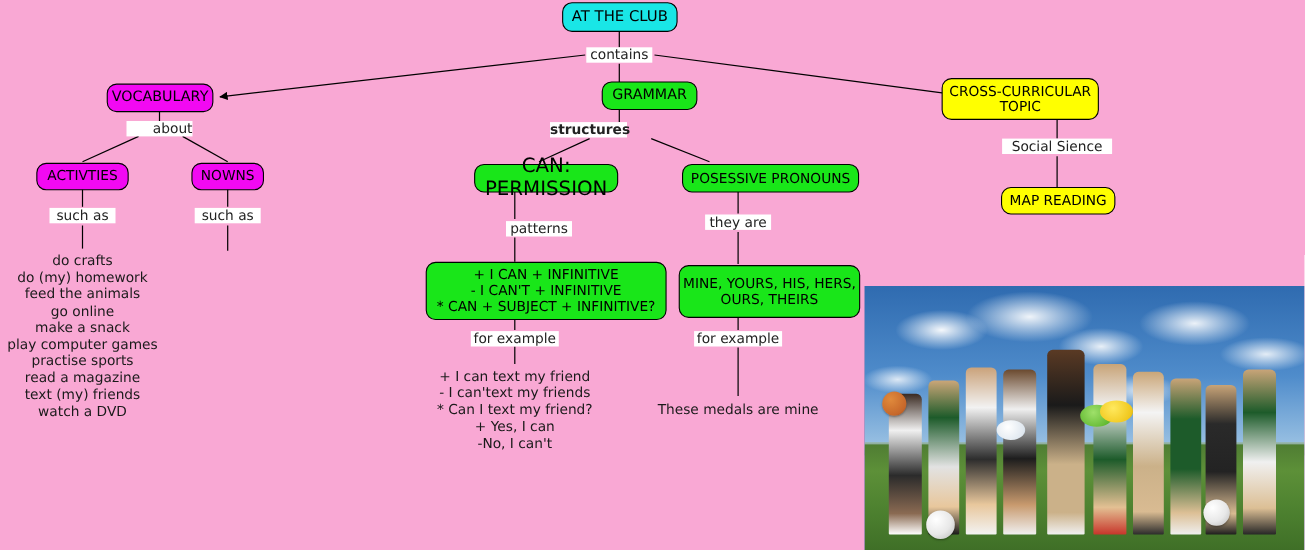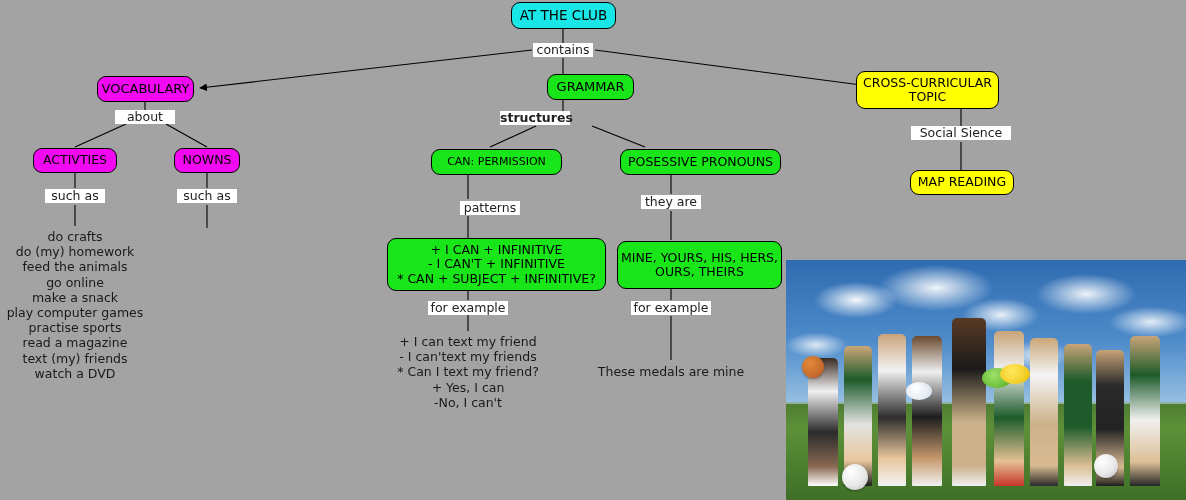--- a/index.html
+++ b/index.html
@@ -4,21 +4,21 @@
 <style>
   html, body {
     margin: 0;
     padding: 0;
     background: #ffffff;
   }
   #canvas {
     position: relative;
     width: 1186px;
     height: 500px;
-    background: #a3a3a3;
+    background: #f9a8d4;
     font-family: "DejaVu Sans", sans-serif;
     overflow: hidden;
   }
   #edges {
     position: absolute;
     left: 0; top: 0;
     width: 1186px;
     height: 500px;
     pointer-events: none;
   }
@@ -166,36 +166,36 @@
 
   <div class="node green" style="left:519px; top:74px; width:87px; height:26px; font-size:13px;">GRAMMAR</div>
 
   <div class="node yellow" style="left:856px; top:71px; width:143px; height:38px; font-size:12.5px;">CROSS-CURRICULAR
 TOPIC</div>
 
   <div class="node magenta" style="left:33px; top:148px; width:84px; height:25px; font-size:12.5px;">ACTIVTIES</div>
 
   <div class="node magenta" style="left:174px; top:148px; width:66px; height:25px; font-size:12.5px;">NOWNS</div>
 
-  <div class="node green" style="left:403px; top:149px; width:131px; height:26px; font-size:11px;">CAN: PERMISSION</div>
+  <div class="node green" style="left:403px; top:149px; width:131px; height:26px; font-size:18px;">CAN: PERMISSION</div>
 
   <div class="node green" style="left:592px; top:149px; width:161px; height:26px; font-size:12.5px;">POSESSIVE PRONOUNS</div>
 
   <div class="node yellow" style="left:910px; top:170px; width:104px; height:25px; font-size:12.5px;">MAP READING</div>
 
   <div class="node green" style="left:359px; top:238px; width:219px; height:53px; font-size:12.5px;">+ I CAN + INFINITIVE
 - I CAN'T + INFINITIVE
 * CAN + SUBJECT + INFINITIVE?</div>
 
   <div class="node green" style="left:589px; top:241px; width:165px; height:48px; font-size:12.5px;">MINE, YOURS, HIS, HERS,
 OURS, THEIRS</div>
 
   <div class="link-label" style="left:533px; top:43px; width:60px;">contains</div>
 
-  <div class="link-label" style="left:115px; top:110px; width:60px;">about</div>
+  <div class="link-label" style="left:115px; top:110px; width:60px;text-align:right;">about</div>
 
   <div class="link-label" style="left:500px; top:111px; width:70px;font-weight:bold;">structures</div>
 
   <div class="link-label" style="left:911px; top:126px; width:100px;">Social Sience</div>
 
   <div class="link-label" style="left:45px; top:189px; width:60px;">such as</div>
 
   <div class="link-label" style="left:177px; top:189px; width:60px;">such as</div>
 
   <div class="link-label" style="left:438px; top:201px; width:60px;margin-left:22px;">patterns</div>

